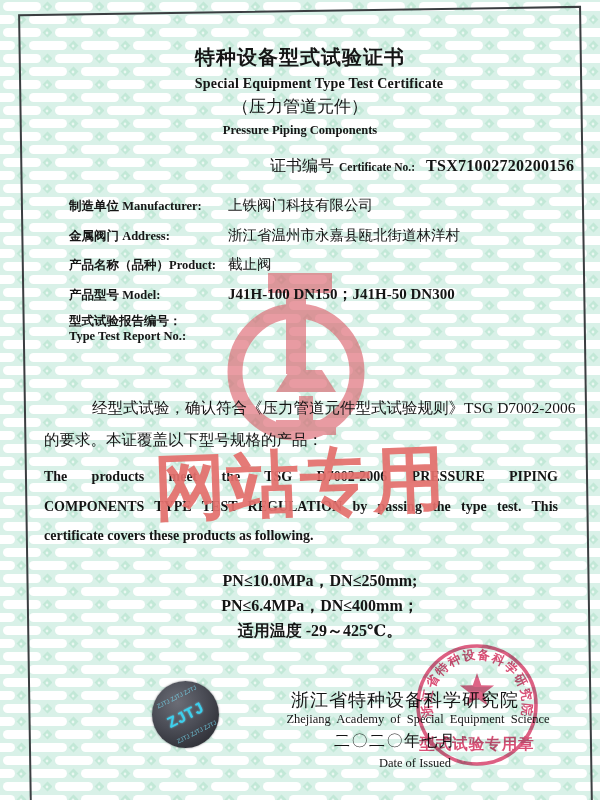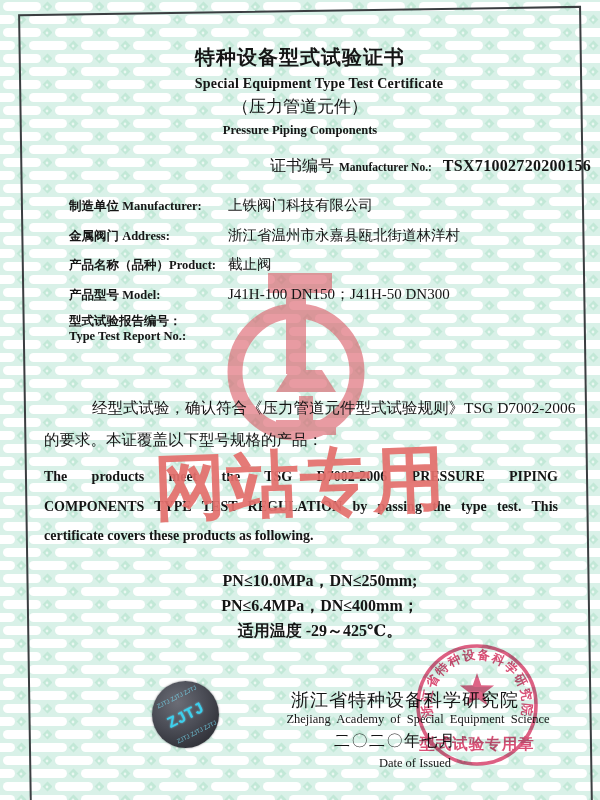--- a/index.html
+++ b/index.html
@@ -25,21 +25,21 @@
   .sub-en{font-size:12.5px;font-weight:bold;margin-top:5px;}
   .cert-no{top:156px;left:270px;z-index:3;white-space:nowrap;display:flex;align-items:baseline;}
   .cn-cn{font-size:16px;}
   .cn-en{font-size:11.5px;font-weight:bold;margin-left:5px;}
   .cn-val{font-size:16px;font-weight:bold;margin-left:11px;letter-spacing:.3px;}
   
   .fields{top:196px;left:44px;width:520px;z-index:3;}
   .frow{display:flex;align-items:baseline;margin-bottom:10.5px;padding-left:25px;}
   .flabel{flex:none;width:159px;font-weight:bold;font-size:12.5px;white-space:nowrap;}
   .fvalue{font-size:14.5px;white-space:nowrap;}
-  .fvalue.bold{font-weight:normal;font-size:15px;}
+  .fvalue.bold{font-weight:bold;font-size:15px;}
   .frow.report{align-items:center;margin-top:4px;gap:21px;}
   .rlabel{flex:none;width:159px;font-weight:bold;font-size:12.5px;line-height:15px;}
   .rvalue{font-weight:bold;font-size:16.5px;white-space:nowrap;}
   
   .bodytext{top:392px;left:44px;width:514px;z-index:3;}
   .bcn{font-size:15.5px;line-height:32px;white-space:nowrap;}
   .bcn.first{text-indent:48px;}
   .ben{font-size:14px;font-weight:bold;line-height:29.5px;}
   .ben.jst{text-align:justify;text-align-last:justify;}
   .ben.mt{margin-top:6px;}
@@ -116,21 +116,21 @@
 
 <div class="abs header">
   <div class="title-cn">特种设备型式试验证书</div>
   <div class="title-en">Special Equipment Type Test Certificate</div>
   <div class="sub-cn">（压力管道元件）</div>
   <div class="sub-en">Pressure Piping Components</div>
 </div>
 
 <div class="abs cert-no">
   <span class="cn-cn">证书编号</span>
-  <span class="cn-en">Manufacturer No.:</span>
+  <span class="cn-en">Certificate No.:</span>
   <span class="cn-val">TSX71002720200156</span>
 </div>
 
 <div class="abs fields">
   <div class="frow">
     <span class="flabel">制造单位 Manufacturer:</span>
     <span class="fvalue">上铁阀门科技有限公司</span>
   </div>
   <div class="frow">
     <span class="flabel">金属阀门 Address:</span>

